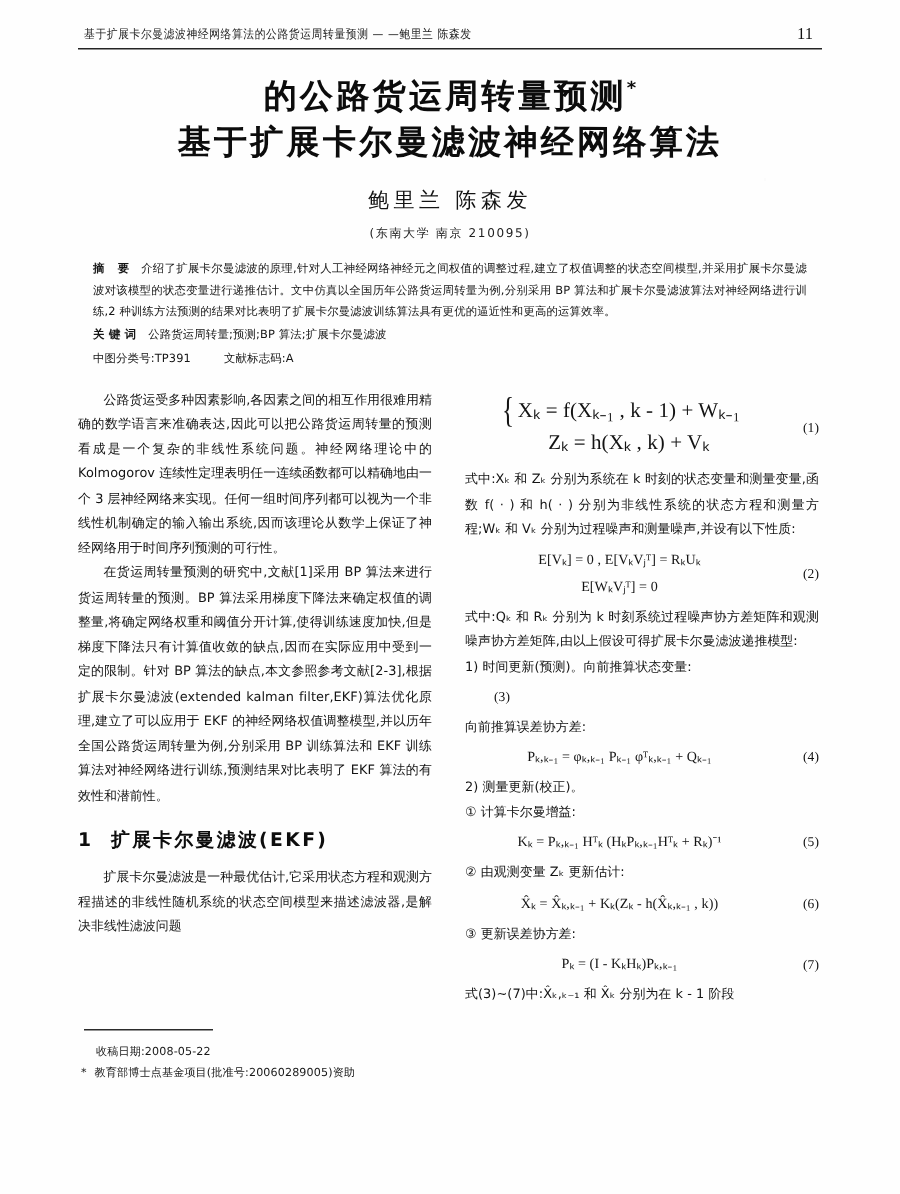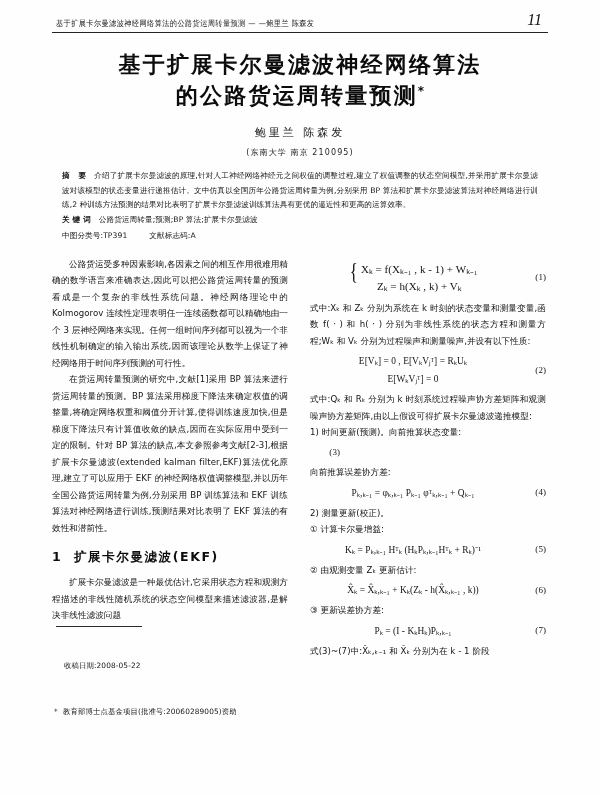--- a/index.html
+++ b/index.html
@@ -44,26 +44,25 @@
     font-size: 7.2px;
     font-family: "DejaVu Sans", sans-serif;
     color: #1a1a1a;
     letter-spacing: 0.4px;
     white-space: nowrap;
     transform: scaleY(1.12);
     transform-origin: left bottom;
     filter: blur(0.18px);
   }
   .runhead-page {
-    font-size: 16px;
+    font-size: 11px;
     font-family: "Liberation Serif", serif;
     color: #111;
     padding-right: 4px;
     filter: blur(0.12px);
-    font-style: italic;
   }
   .rule-top {
     height: 0;
     border-top: 1.6px solid #242424;
     margin-top: 2px;
     filter: blur(0.25px);
   }
 
   
   .title-block { text-align: center; margin-top: 16px; }
@@ -72,21 +71,21 @@
     font-weight: bold;
     color: #0c0c0c;
     letter-spacing: 2.2px;
     line-height: 1.42;
     font-family: "DejaVu Sans", sans-serif;
     filter: blur(0.22px);
   }
   .title-star { font-size: 12px; vertical-align: super; letter-spacing: 0; }
   .authors {
     margin-top: 14px;
-    font-size: 11px;
+    font-size: 14px;
     letter-spacing: 3px;
     color: #141414;
     filter: blur(0.2px);
   }
   .affil {
     margin-top: 7px;
     font-size: 8px;
     letter-spacing: 1.1px;
     color: #1d1d1d;
     filter: blur(0.2px);
@@ -158,21 +157,21 @@
     margin: 2px 0;
   }
   .brace {
     font-size: 24px;
     line-height: 0.85;
     font-family: "Liberation Serif", serif;
     margin-right: 1px;
     transform: scaleX(0.7);
   }
   .sys-lines { display: flex; flex-direction: column; justify-content: center; }
-  .sys-lines > div { font-size: 11px; line-height: 1.55; white-space: nowrap; }
+  .sys-lines > div { font-size: 14px; line-height: 1.55; white-space: nowrap; }
 
   
   .foot-wrap {
     position: absolute;
     left: 0;
     bottom: 4px;
     width: 236px;
   }
   .foot-rule {
     width: 86px;
@@ -180,39 +179,38 @@
     margin: 0 0 7px 4px;
     filter: blur(0.25px);
   }
   .foot-line {
     font-size: 7.4px;
     color: #181818;
     line-height: 1.95;
     padding-left: 12px;
     letter-spacing: 0.1px;
     filter: blur(0.2px);
-    margin-top: 32px;
   }
   .foot-star { display: inline-block; width: 9px; margin-left: -10px; }
 </style>
 </head>
 <body>
 
 <div id="page">
   <div id="sheet">
 
     <div class="runhead">
       <div class="runhead-text">基于扩展卡尔曼滤波神经网络算法的公路货运周转量预测 — —鲍里兰  陈森发</div>
       <div class="runhead-page">11</div>
     </div>
     <div class="rule-top"></div>
 
     <div class="title-block">
+      <div class="title-line"><span>的公路货运周转量预测</span><span class="title-star">*</span></div>
       <div class="title-line">基于扩展卡尔曼滤波神经网络算法</div>
-      <div class="title-line"><span>的公路货运周转量预测</span><span class="title-star">*</span></div>
       <div class="authors">鲍里兰   陈森发</div>
       <div class="affil">(东南大学  南京 210095)</div>
     </div>
 
     <div class="abs-block">
       <p class="abs-p"><span class="abs-label">摘  要</span><span>介绍了扩展卡尔曼滤波的原理,针对人工神经网络神经元之间权值的调整过程,建立了权值调整的状态空间模型,并采用扩展卡尔曼滤波对该模型的状态变量进行递推估计。文中仿真以全国历年公路货运周转量为例,分别采用 BP 算法和扩展卡尔曼滤波算法对神经网络进行训练,2 种训练方法预测的结果对比表明了扩展卡尔曼滤波训练算法具有更优的逼近性和更高的运算效率。</span></p>
       <p class="abs-p kw-line"><span class="abs-label">关键词</span><span>公路货运周转量;预测;BP 算法;扩展卡尔曼滤波</span></p>
       <p class="abs-p cls-line"><span>中图分类号:TP391</span><span class="cls-gap"></span><span>文献标志码:A</span></p>
     </div>
 

